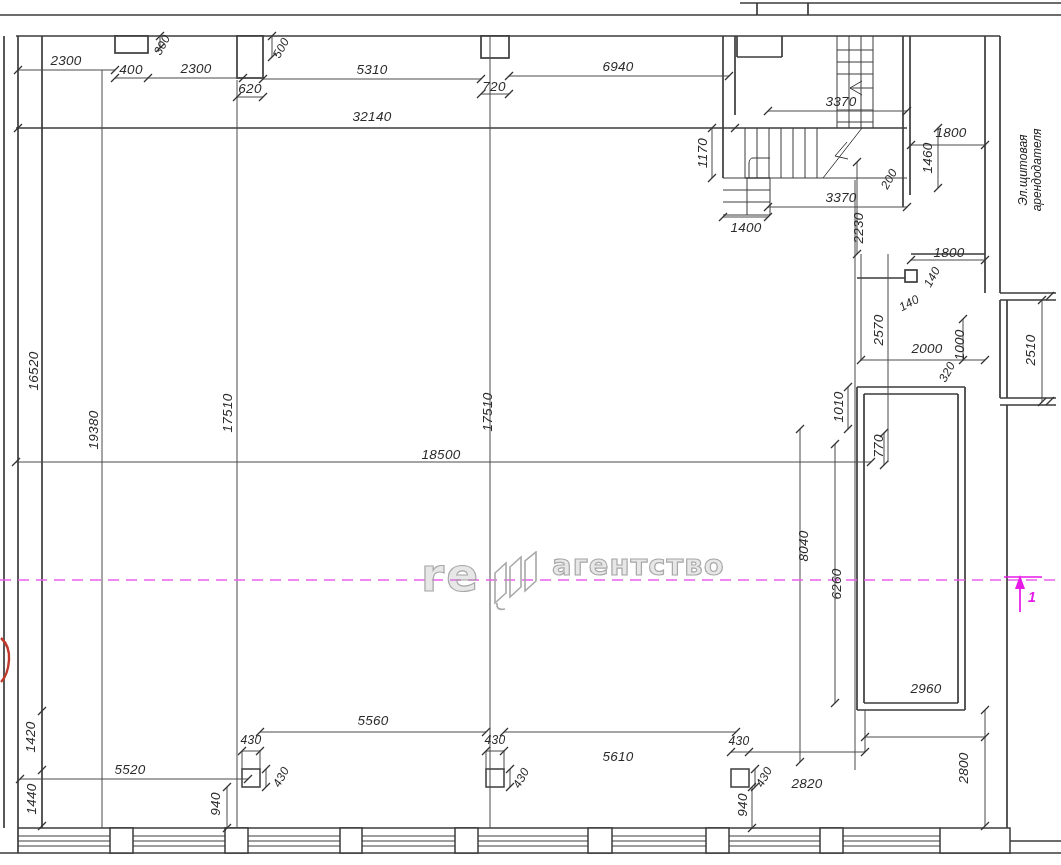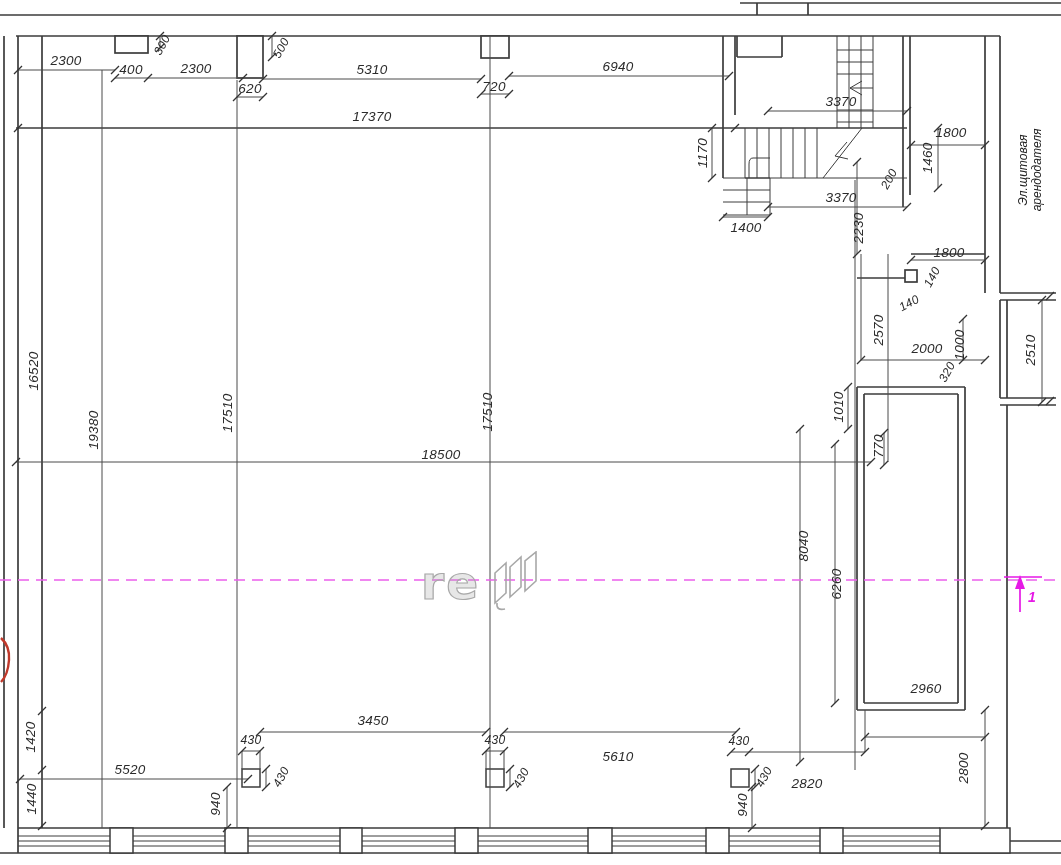--- a/index.html
+++ b/index.html
@@ -7,21 +7,21 @@
         font-family:"Liberation Sans",sans-serif;}
   #lines{position:absolute;left:0;top:0;}
   .d{position:absolute;font:italic 13.5px "Liberation Sans",sans-serif;color:#2b2b2b;
      transform:translate(-50%,-50%);white-space:nowrap;letter-spacing:.3px;}
   .v{transform:translate(-50%,-50%) rotate(-90deg);}
   .o{transform:translate(-50%,-50%) rotate(-62deg);}
   .o2{transform:translate(-50%,-50%) rotate(-28deg);}
   .s{font-size:12px;}
   #roomlabel{position:absolute;left:1030px;top:170px;transform:translate(-50%,-50%) rotate(-90deg);
      font:italic 12px "Liberation Sans",sans-serif;color:#222;text-align:center;line-height:14px;white-space:nowrap;}
-  #watermark{position:absolute;left:421px;top:551px;display:flex;align-items:center;gap:7px;
+  #watermark{position:absolute;left:421px;top:551px;display:flex;align-items:flex-start;gap:7px;
      pointer-events:none;}
   .wm{color:rgba(168,168,168,.28);-webkit-text-stroke:1.2px #a8a8a8;
       font-family:"DejaVu Sans",sans-serif;font-weight:bold;}
   .wm1{font-size:47px;line-height:47px;letter-spacing:2px;}
   .wm2{font-size:29px;line-height:29px;letter-spacing:1px;}
   #t1sub{position:absolute;left:1032px;top:597px;font:italic bold 14px "Liberation Sans",sans-serif;
      color:#e619e6;transform:translate(-50%,-50%);}
 </style>
 </head>
 <body>
@@ -141,21 +141,21 @@
 
   <span class="d" style="left:66px;top:60px">2300</span>
   <span class="d" style="left:131px;top:69px">400</span>
   <span class="d o s" style="left:162px;top:45px">300</span>
   <span class="d" style="left:196px;top:68px">2300</span>
   <span class="d" style="left:250px;top:88px">620</span>
   <span class="d o s" style="left:281px;top:48px">500</span>
   <span class="d" style="left:372px;top:69px">5310</span>
   <span class="d" style="left:494px;top:86px">720</span>
   <span class="d" style="left:618px;top:66px">6940</span>
-  <span class="d" style="left:372px;top:116px">17370</span>
+  <span class="d" style="left:372px;top:116px">32140</span>
 
   <span class="d" style="left:841px;top:101px">3370</span>
   <span class="d v" style="left:702px;top:153px">1170</span>
   <span class="d" style="left:951px;top:132px">1800</span>
   <span class="d v" style="left:927px;top:158px">1460</span>
   <span class="d o s" style="left:889px;top:179px">200</span>
   <span class="d" style="left:841px;top:197px">3370</span>
   <span class="d v" style="left:858px;top:228px">2230</span>
   <span class="d" style="left:746px;top:227px">1400</span>
 
@@ -171,21 +171,21 @@
   <span class="d v" style="left:878px;top:446px">770</span>
   <span class="d v" style="left:803px;top:546px">8040</span>
   <span class="d v" style="left:836px;top:584px">6260</span>
 
   <span class="d v" style="left:33px;top:371px">16520</span>
   <span class="d v" style="left:93px;top:430px">19380</span>
   <span class="d v" style="left:227px;top:413px">17510</span>
   <span class="d v" style="left:487px;top:412px">17510</span>
   <span class="d" style="left:441px;top:454px">18500</span>
 
-  <span class="d" style="left:373px;top:720px">3450</span>
+  <span class="d" style="left:373px;top:720px">5560</span>
   <span class="d s" style="left:251px;top:740px">430</span>
   <span class="d o s" style="left:281px;top:777px">430</span>
   <span class="d s" style="left:495px;top:740px">430</span>
   <span class="d o s" style="left:521px;top:778px">430</span>
   <span class="d" style="left:618px;top:756px">5610</span>
   <span class="d s" style="left:739px;top:741px">430</span>
   <span class="d o s" style="left:764px;top:777px">430</span>
   <span class="d" style="left:807px;top:783px">2820</span>
   <span class="d" style="left:926px;top:688px">2960</span>
   <span class="d v" style="left:963px;top:768px">2800</span>
@@ -205,15 +205,16 @@
   <div id="watermark">
     <span class="wm wm1">re</span>
     <svg width="58" height="62" viewBox="0 0 58 62">
       <g stroke="#a8a8a8" stroke-width="1.6" fill="none">
         <path d="M8 52 L8 22 L19 12 L19 42 Z"></path>
         <path d="M23 46 L23 16 L34 6 L34 36 Z"></path>
         <path d="M38 40 L38 10 L49 1 L49 30 Z"></path>
         <path d="M10 52 Q9 60 18 58"></path>
       </g>
     </svg>
+    <span class="wm wm2">агентство</span>
   </div>
 
 </div>
 
 </body></html>

